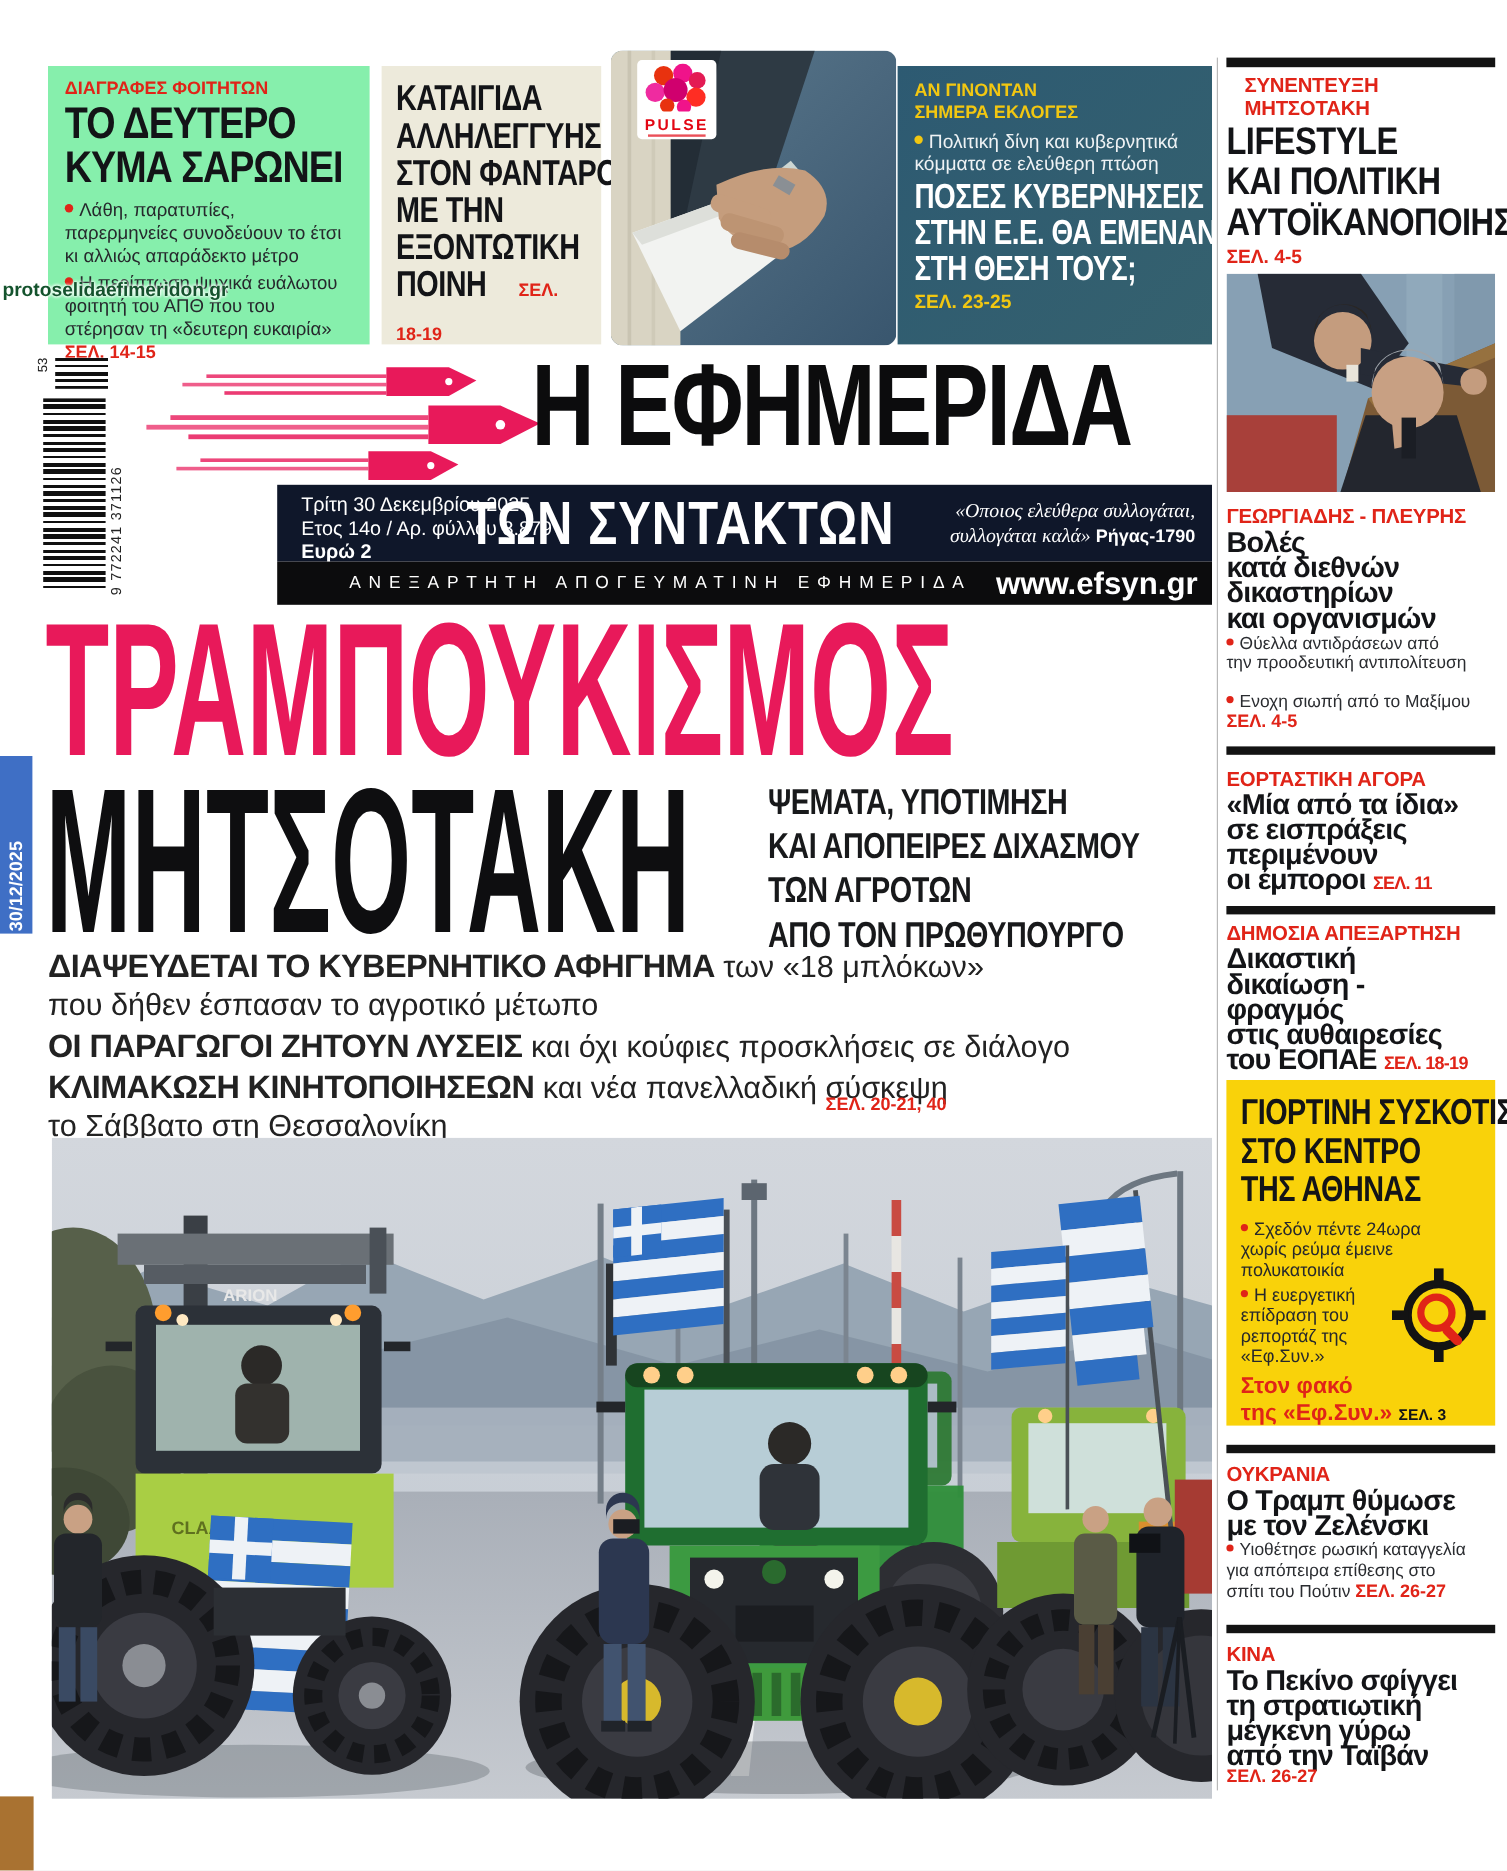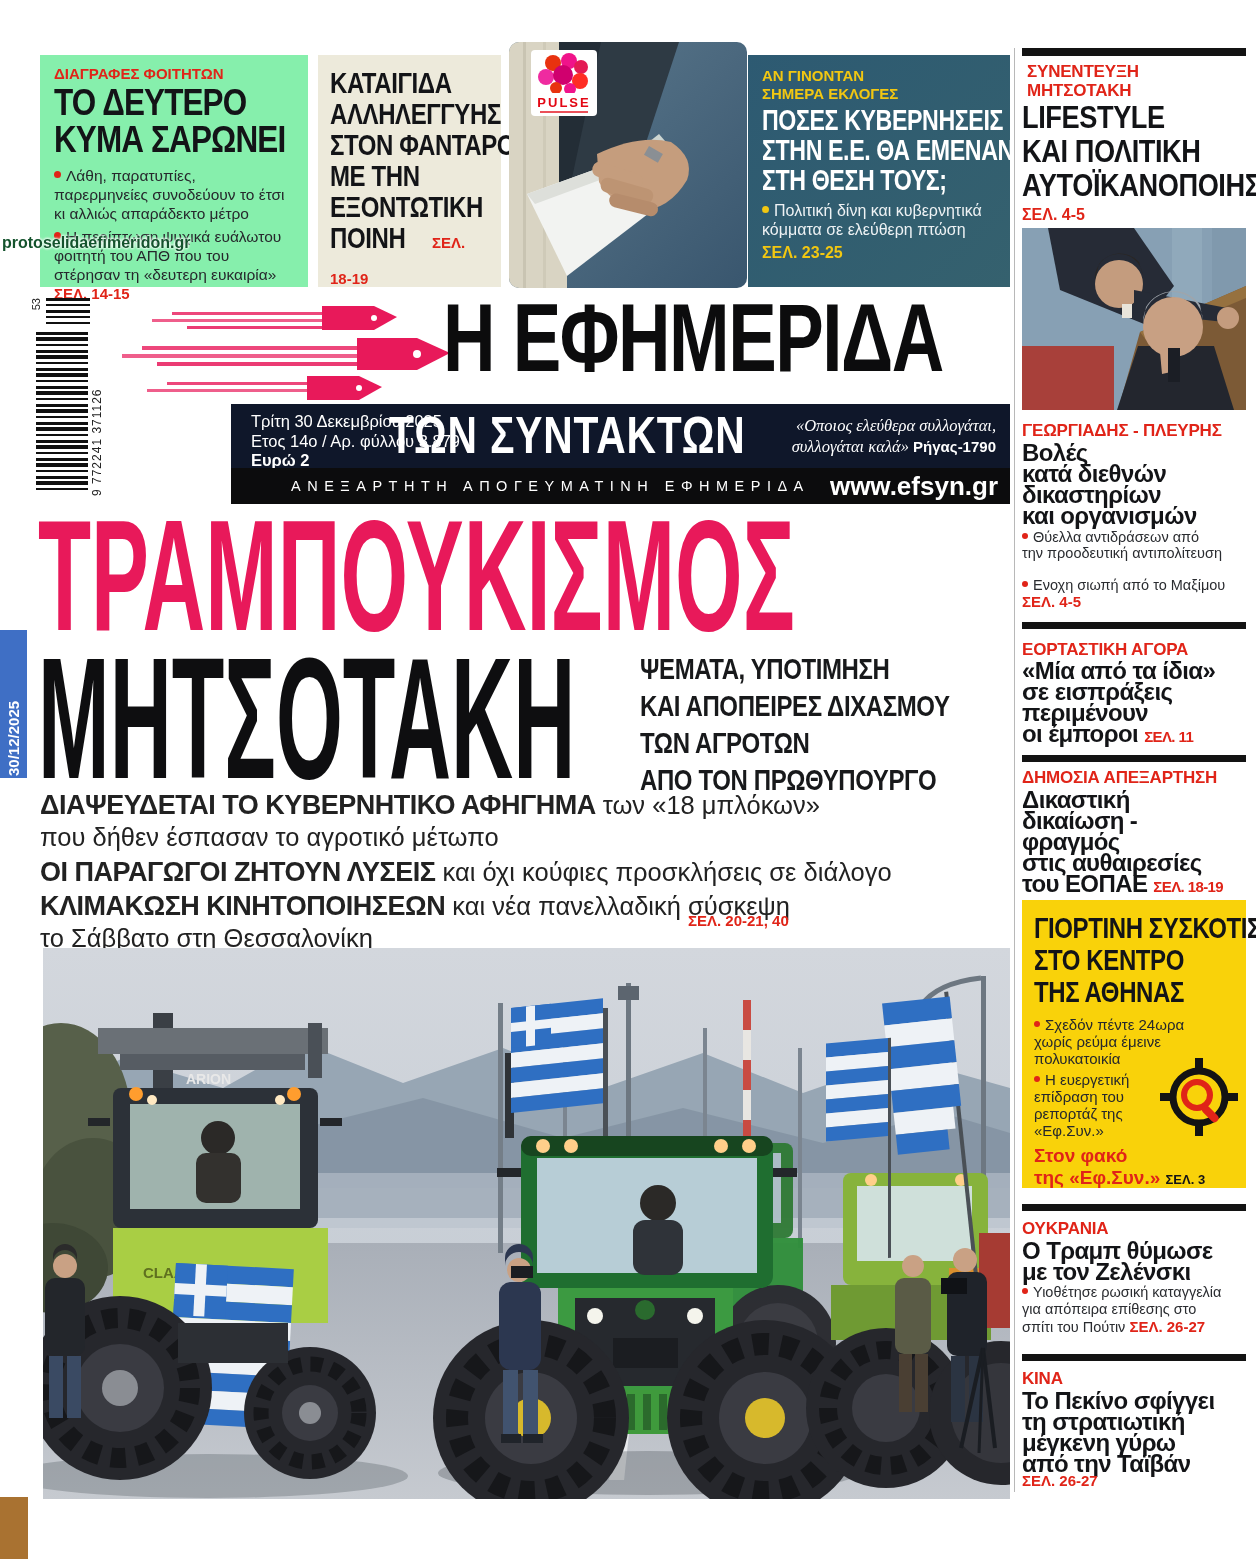--- a/index.html
+++ b/index.html
@@ -91,27 +91,27 @@
       <div style="font-weight:800;color:#e30613;font-size:13px;letter-spacing:2px;line-height:12px;">PULSE</div>
       <div style="margin:2px auto 0;width:48px;height:2px;background:#e30613;opacity:.7;"></div>
     </div>
   </div>
 
   <div class="abs" style="left:748px;top:55px;width:262px;height:232px;background:linear-gradient(135deg,#2d5a72,#35616e);padding:12px 14px;box-sizing:border-box;">
     <div style="color:#f2c711;font-weight:800;font-size:15px;line-height:18px;">
       <span>ΑΝ ΓΙΝΟΝΤΑΝ</span><br>
       <span>ΣΗΜΕΡΑ ΕΚΛΟΓΕΣ</span>
     </div>
+    <div style="margin-top:6px;color:#eef2f4;font-size:16px;line-height:19px;">
+      <span class="dot dot-y"></span><span>Πολιτική δίνη και κυβερνητικά κόμματα σε ελεύθερη πτώση</span>
+    </div>
     <div style="margin-top:2px;color:#ffffff;font-weight:800;font-size:29px;line-height:30px;letter-spacing:-0.5px;">
       <span class="cond cx8">ΠΟΣΕΣ ΚΥΒΕΡΝΗΣΕΙΣ</span><br>
       <span class="cond cx8">ΣΤΗΝ Ε.Ε. ΘΑ ΕΜΕΝΑΝ</span><br>
       <span class="cond cx8">ΣΤΗ ΘΕΣΗ ΤΟΥΣ;</span>
-    </div>
-    <div style="margin-top:6px;color:#eef2f4;font-size:16px;line-height:19px;">
-      <span class="dot dot-y"></span><span>Πολιτική δίνη και κυβερνητικά κόμματα σε ελεύθερη πτώση</span>
     </div>
     <div style="margin-top:5px;color:#f2c711;font-weight:800;font-size:16px;">ΣΕΛ. 23-25</div>
   </div>
 
   <div class="abs wm" style="left:2px;top:234px;">protoselidaefimeridon.gr</div>
 
   <div class="abs" style="left:46px;top:298px;width:44px;height:26px;background:repeating-linear-gradient(180deg,#101010 0 3px,#fff 3px 6px,#101010 6px 8px,#fff 8px 12px);"></div>
   <div class="abs vtext" style="left:30px;top:298px;font-size:11px;color:#222;">53</div>
   <div class="abs barcode-bars" style="left:36px;top:332px;width:52px;height:162px;"></div>
   <div class="abs vtext" style="left:90px;top:330px;height:166px;font-size:12px;letter-spacing:1px;color:#222;">9 772241 371126</div>
@@ -424,21 +424,21 @@
   </div>
 
   <div class="abs" style="left:0;top:1497px;width:28px;height:62px;background:#a97231;"></div>
 
   <div class="abs" style="left:1014px;top:48px;width:1px;height:1444px;background:#b8b8b8;"></div>
 
   <div class="abs" style="left:1022px;top:0;width:224px;height:1559px;">
 
     <div class="abs divider" style="left:0;top:48px;width:224px;height:8px;"></div>
 
-    <div class="abs colkick" style="left:5px;top:62px;">
+    <div class="abs colkick" style="left:15px;top:62px;">
       <span>ΣΥΝΕΝΤΕΥΞΗ</span><br>
       <span>ΜΗΤΣΟΤΑΚΗ</span>
     </div>
     <div class="abs" style="left:0;top:100px;font-weight:800;font-size:32px;line-height:34px;letter-spacing:-0.5px;color:#131417;">
       <span class="cond cx85">LIFESTYLE</span><br>
       <span class="cond cx85">ΚΑΙ ΠΟΛΙΤΙΚΗ</span><br>
       <span class="cond cx85">ΑΥΤΟΪΚΑΝΟΠΟΙΗΣΗ</span>
     </div>
     <div class="abs page-ref" style="left:0;top:206px;font-size:16px;">ΣΕΛ. 4-5</div>
 

